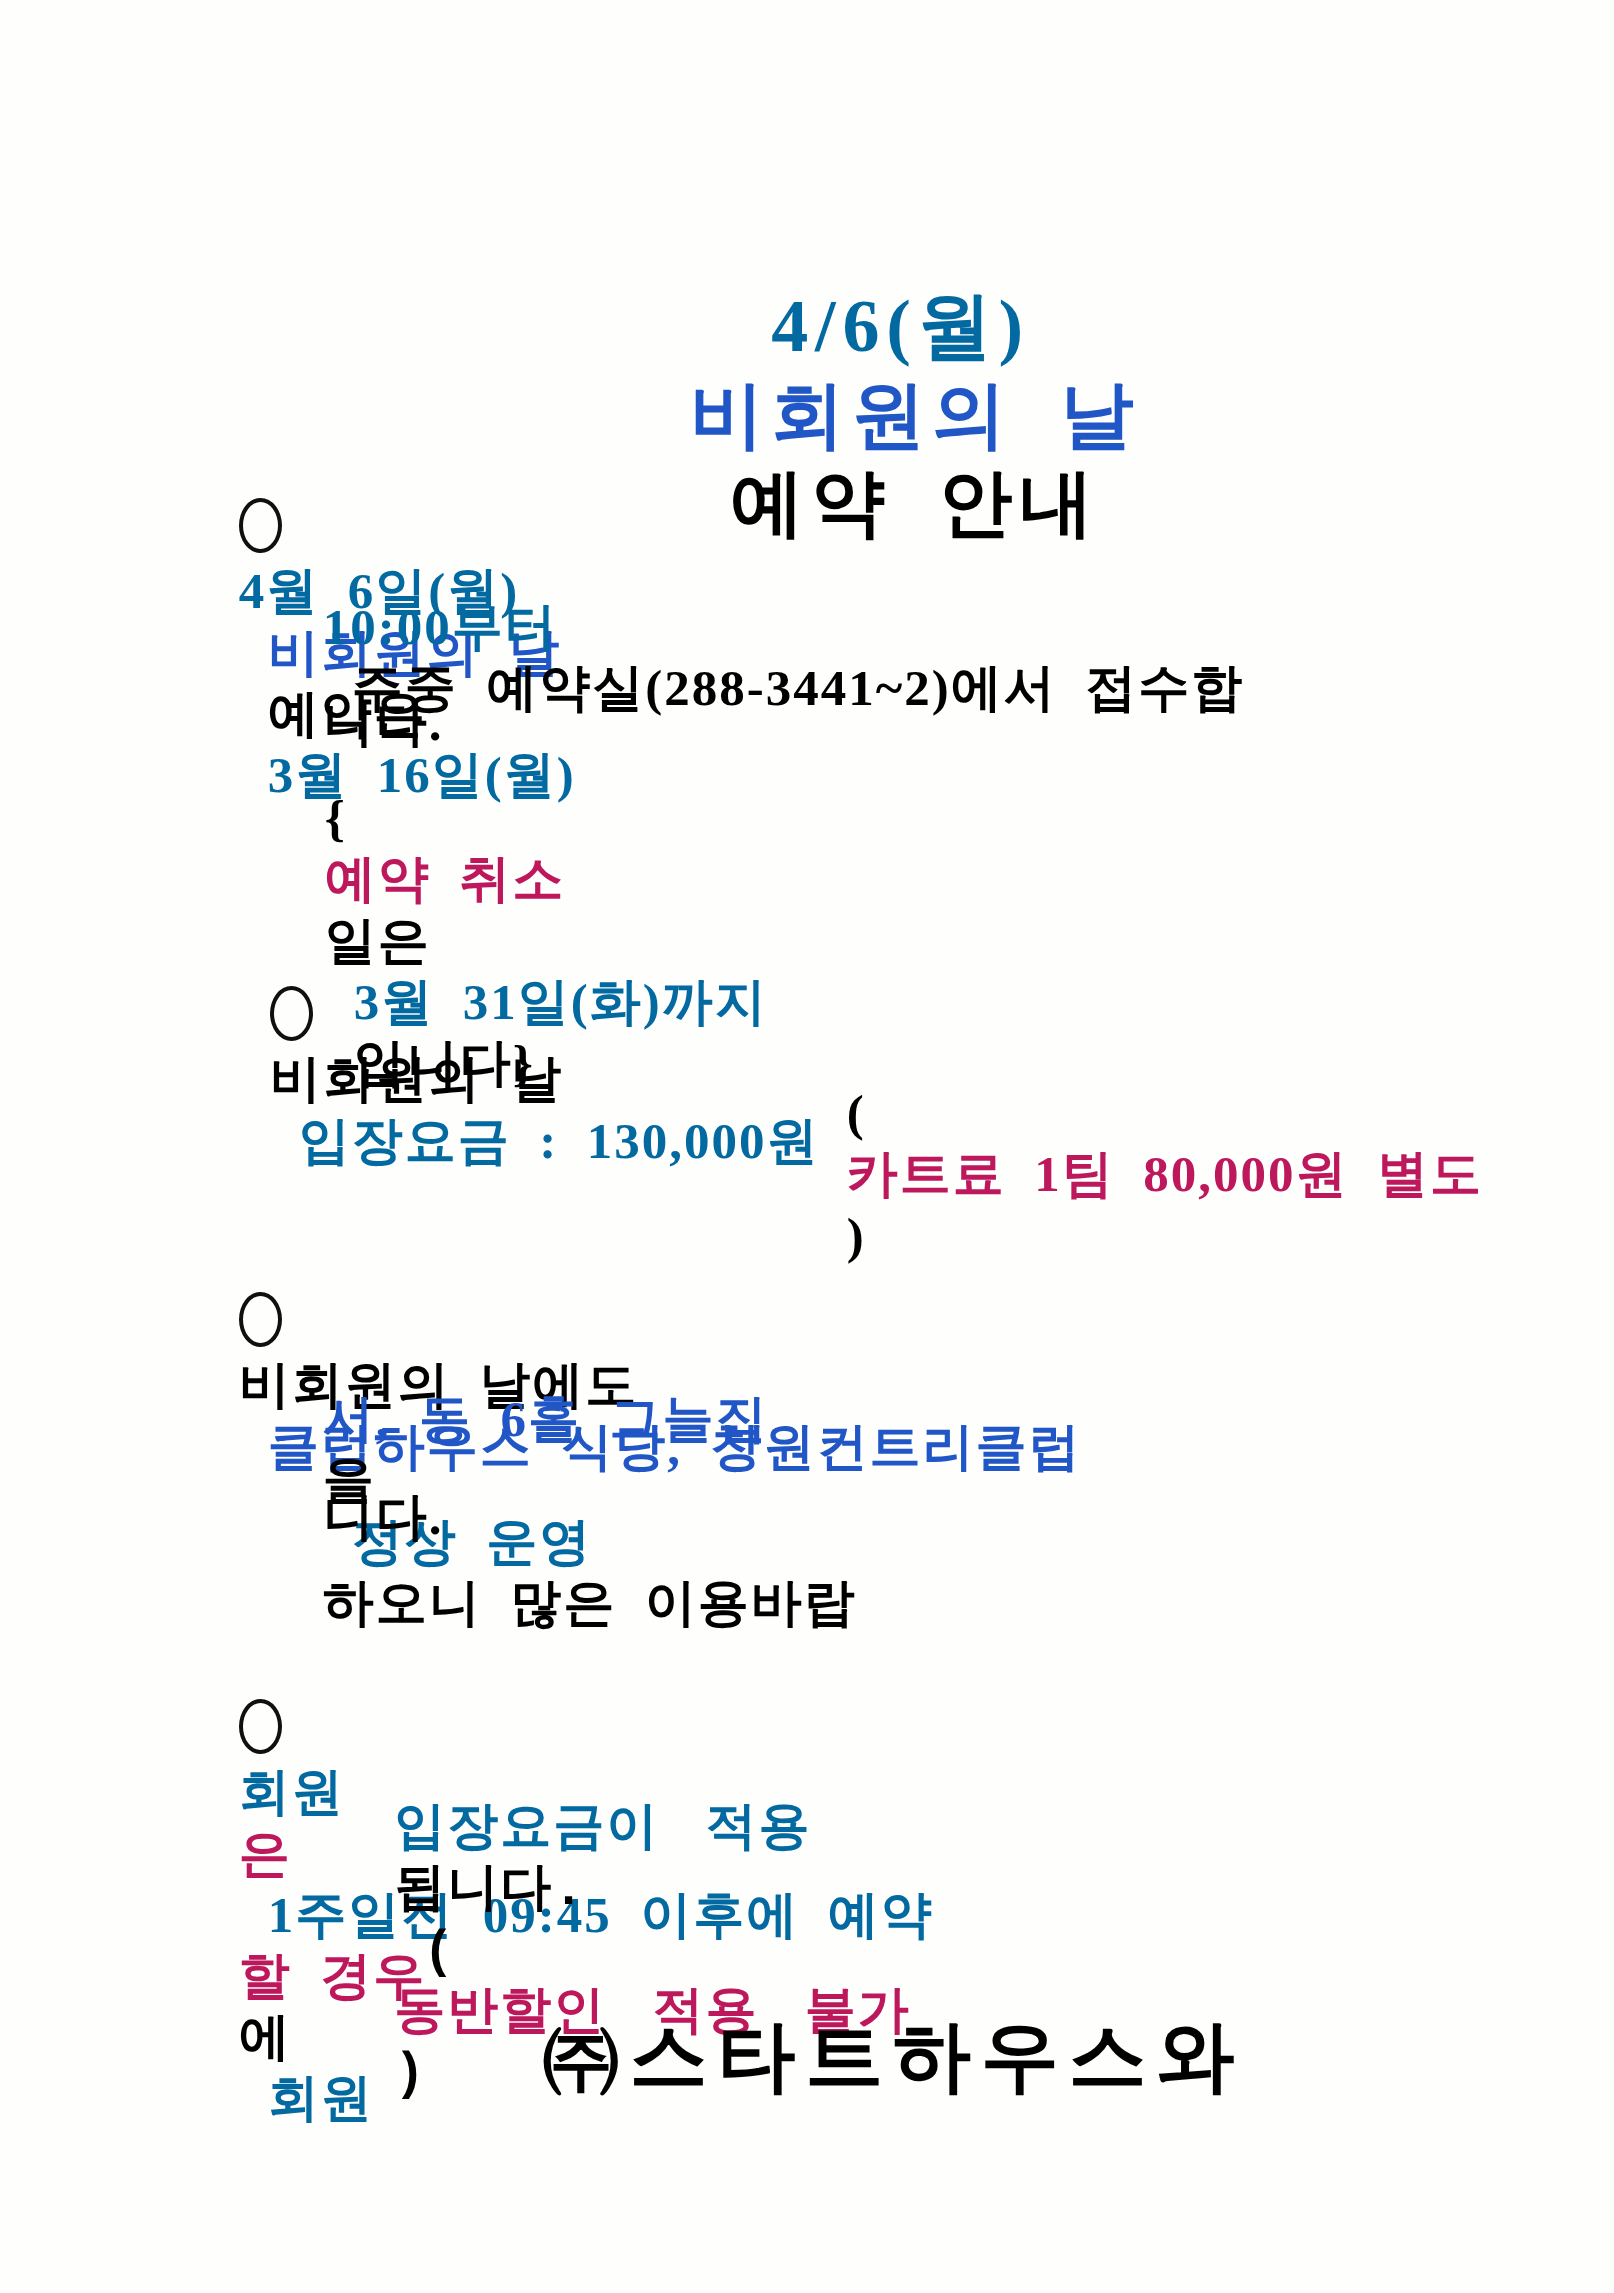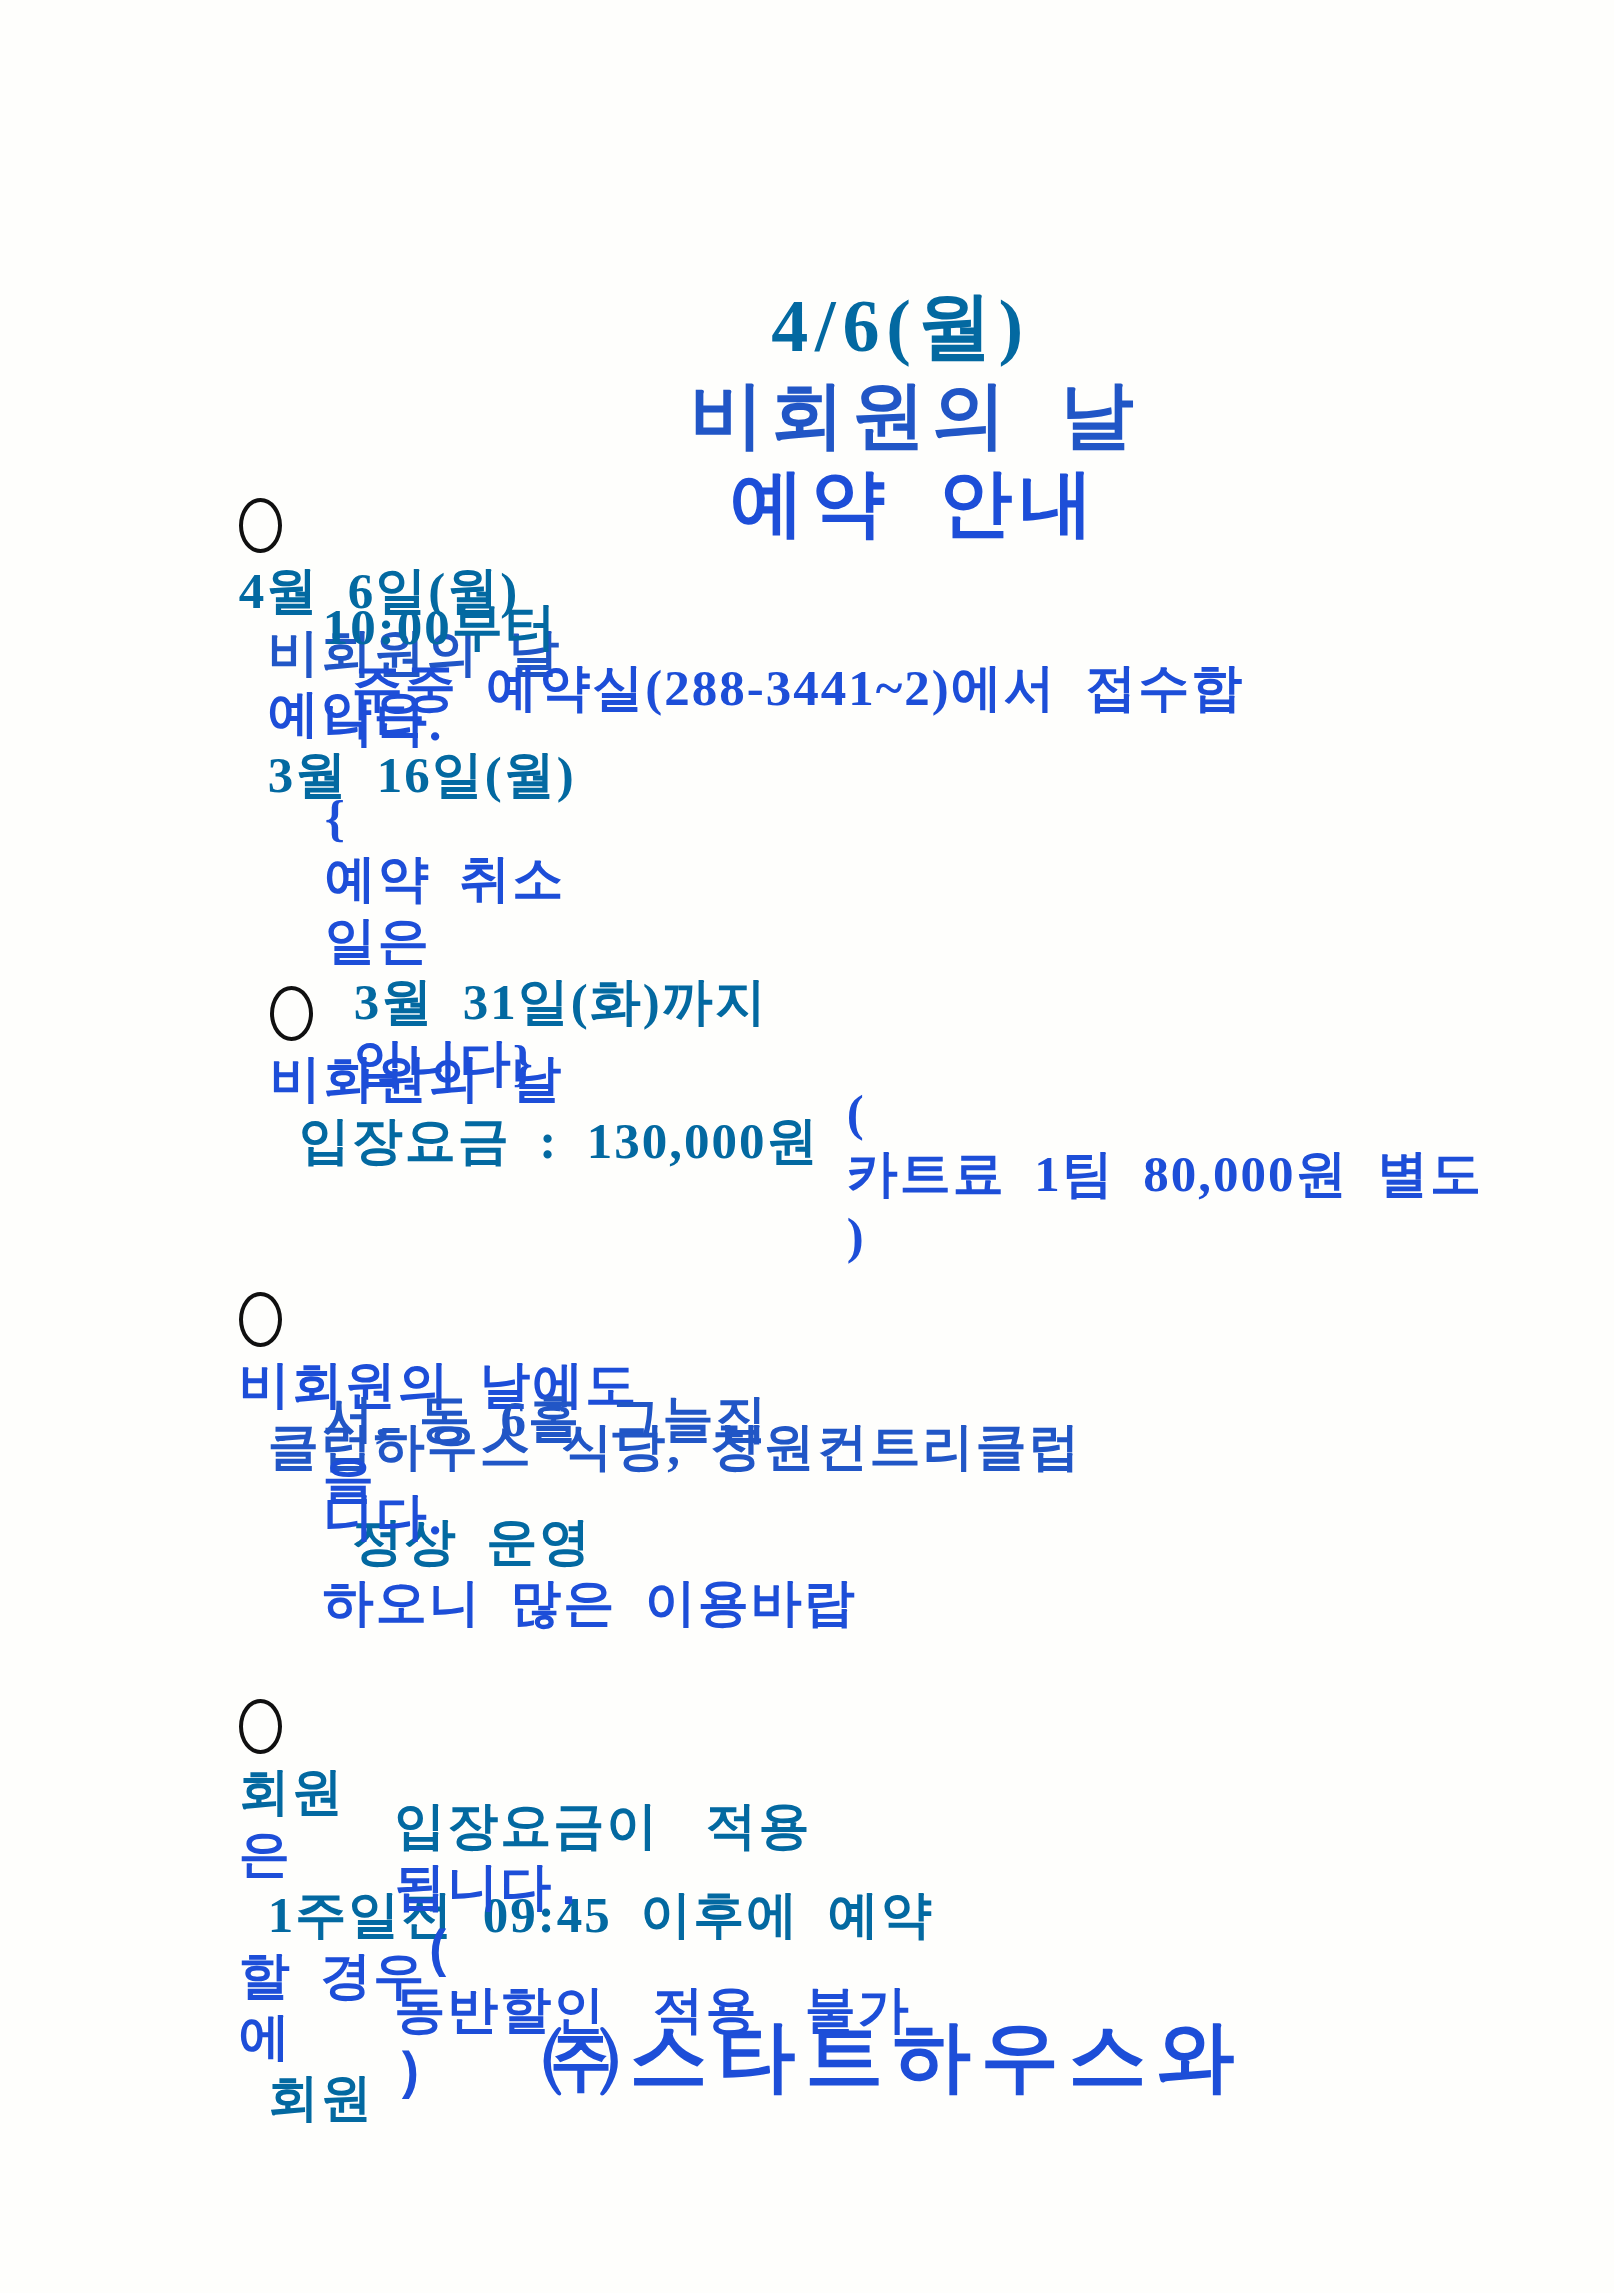--- a/index.html
+++ b/index.html
@@ -30,22 +30,22 @@
   }
   .footer-line {
     left:0; right:0;
     text-align:center;
     font-size:78px;
     letter-spacing:9.8px;
     color:#101010;
   }
   .red   { color:#0369a1; }
   .blue  { color:#2156c6; }
-  .navy  { color:#1d4ed8; }
-  .black { color:#1d4ed8; }
+  .navy  { color:#be185d; }
+  .black { color:#000000; }
   .g { margin-left:29px; }
   .marker {
     display:inline-block;
     width:35px; height:47px;
     border:4.9px solid #101010;
     border-radius:50%;
     vertical-align:-5.9px;
     margin-right:45px;
     background:transparent;
   }

